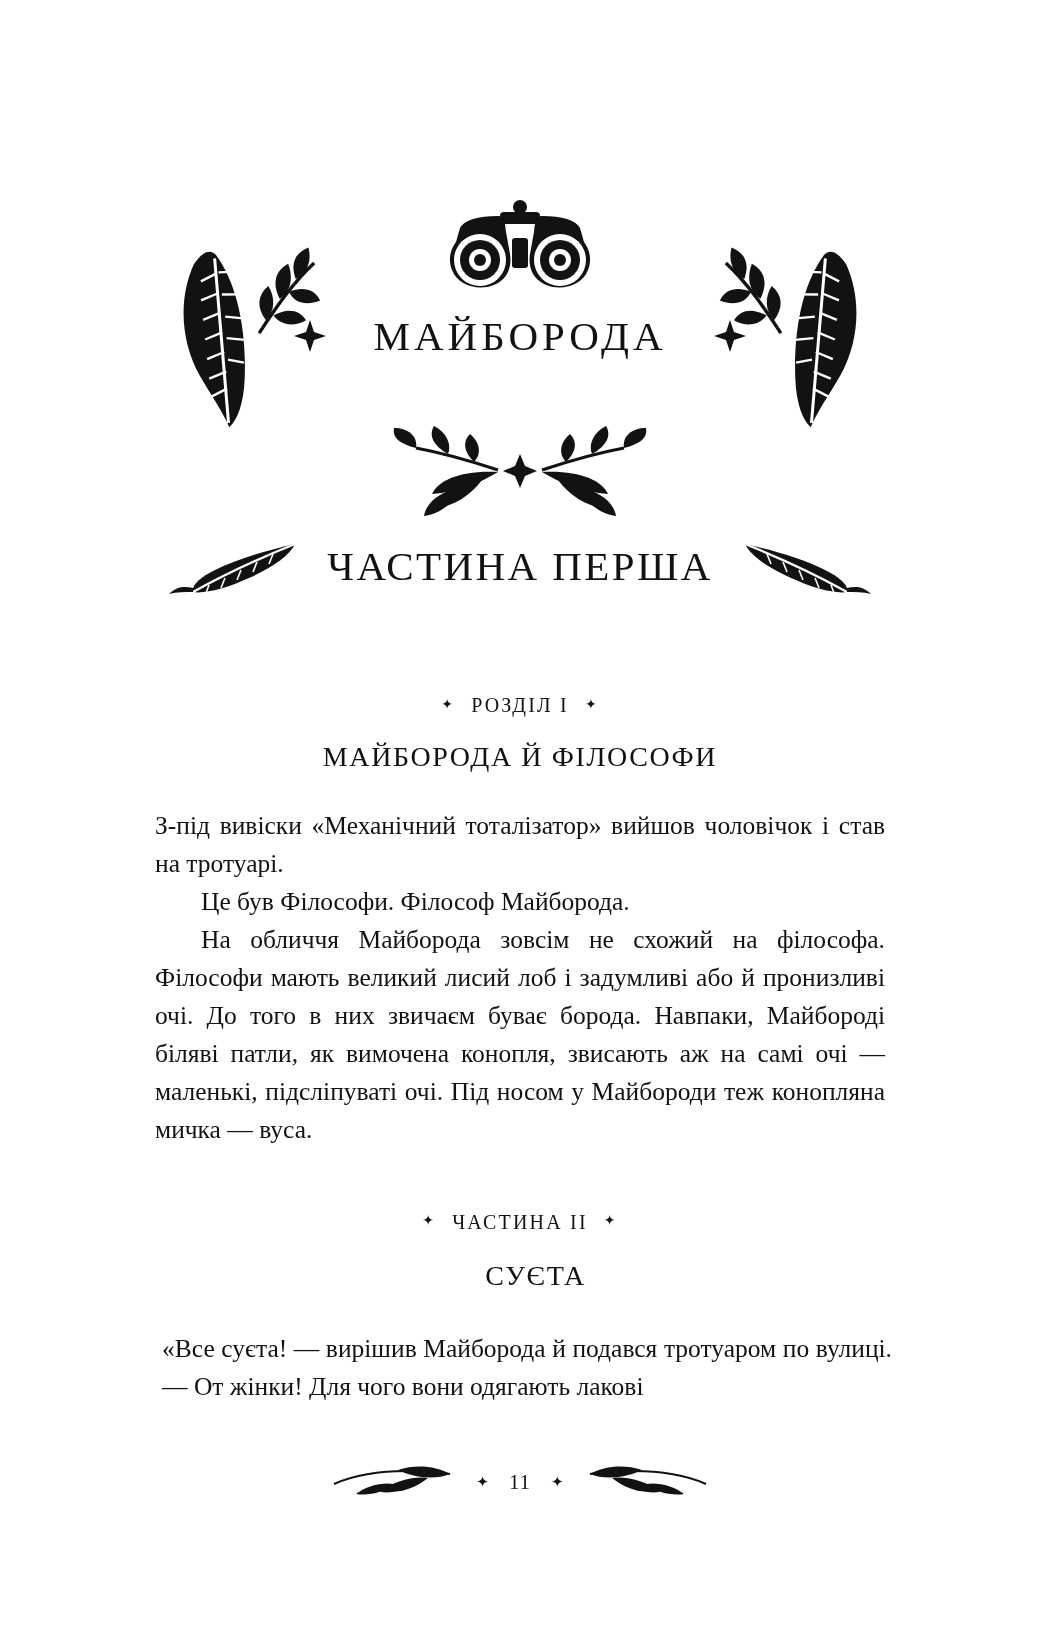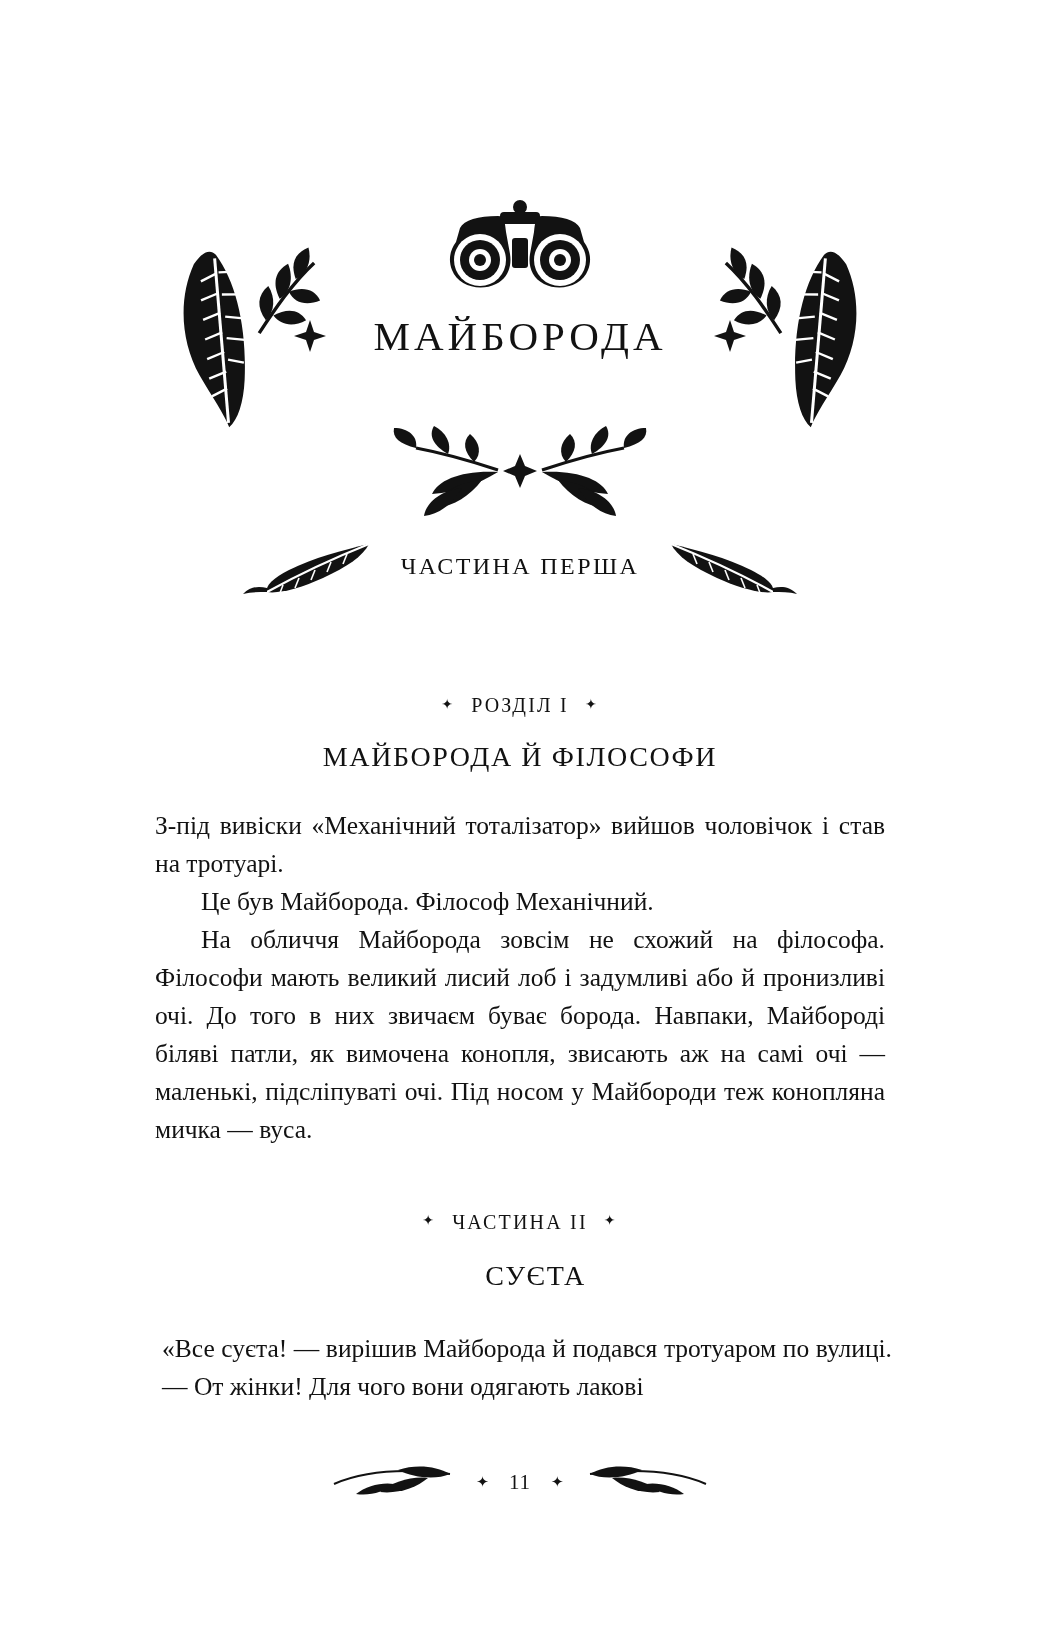--- a/index.html
+++ b/index.html
@@ -78,21 +78,21 @@
     position: absolute;
     top: 368px;
     left: 0;
     right: 0;
     display: flex;
     align-items: center;
     justify-content: center;
     gap: 26px;
   }
   .part-title {
-    font-size: 24px;
+    font-size: 41px;
     letter-spacing: 2.4px;
     white-space: nowrap;
   }
 
   
   .chapter-label {
     display: flex;
     align-items: center;
     justify-content: center;
     gap: 16px;
@@ -323,21 +323,21 @@
 
   <div class="chapter-label">
     <span class="diamond">✦</span>
     <span>РОЗДІЛ I</span>
     <span class="diamond">✦</span>
   </div>
   <div class="chapter-title">МАЙБОРОДА Й ФІЛОСОФИ</div>
 
   <div class="body-col">
     <p>З-під вивіски «Механічний тоталізатор» вийшов чоло­вічок і став на тротуарі.</p>
-    <p class="indent">Це був Майборода. Філософ Механічний.</p>
+    <p class="indent">Це був Філософи. Філософ Майборода.</p>
     <p class="indent">На обличчя Майборода зовсім не схожий на філосо­фа. Філософи мають великий лисий лоб і задумливі або й пронизливі очі. До того в них звичаєм буває борода. Навпаки, Майбороді біляві патли, як вимочена конопля, звисають аж на самі очі — маленькі, підсліпуваті очі. Під носом у Майбороди теж конопляна мичка — вуса.</p>
   </div>
 
   <div class="section-2">
     <div class="chapter-label">
       <span class="diamond">✦</span>
       <span>ЧАСТИНА II</span>
       <span class="diamond">✦</span>
     </div>
     <div class="chapter-title">СУЄТА</div>

